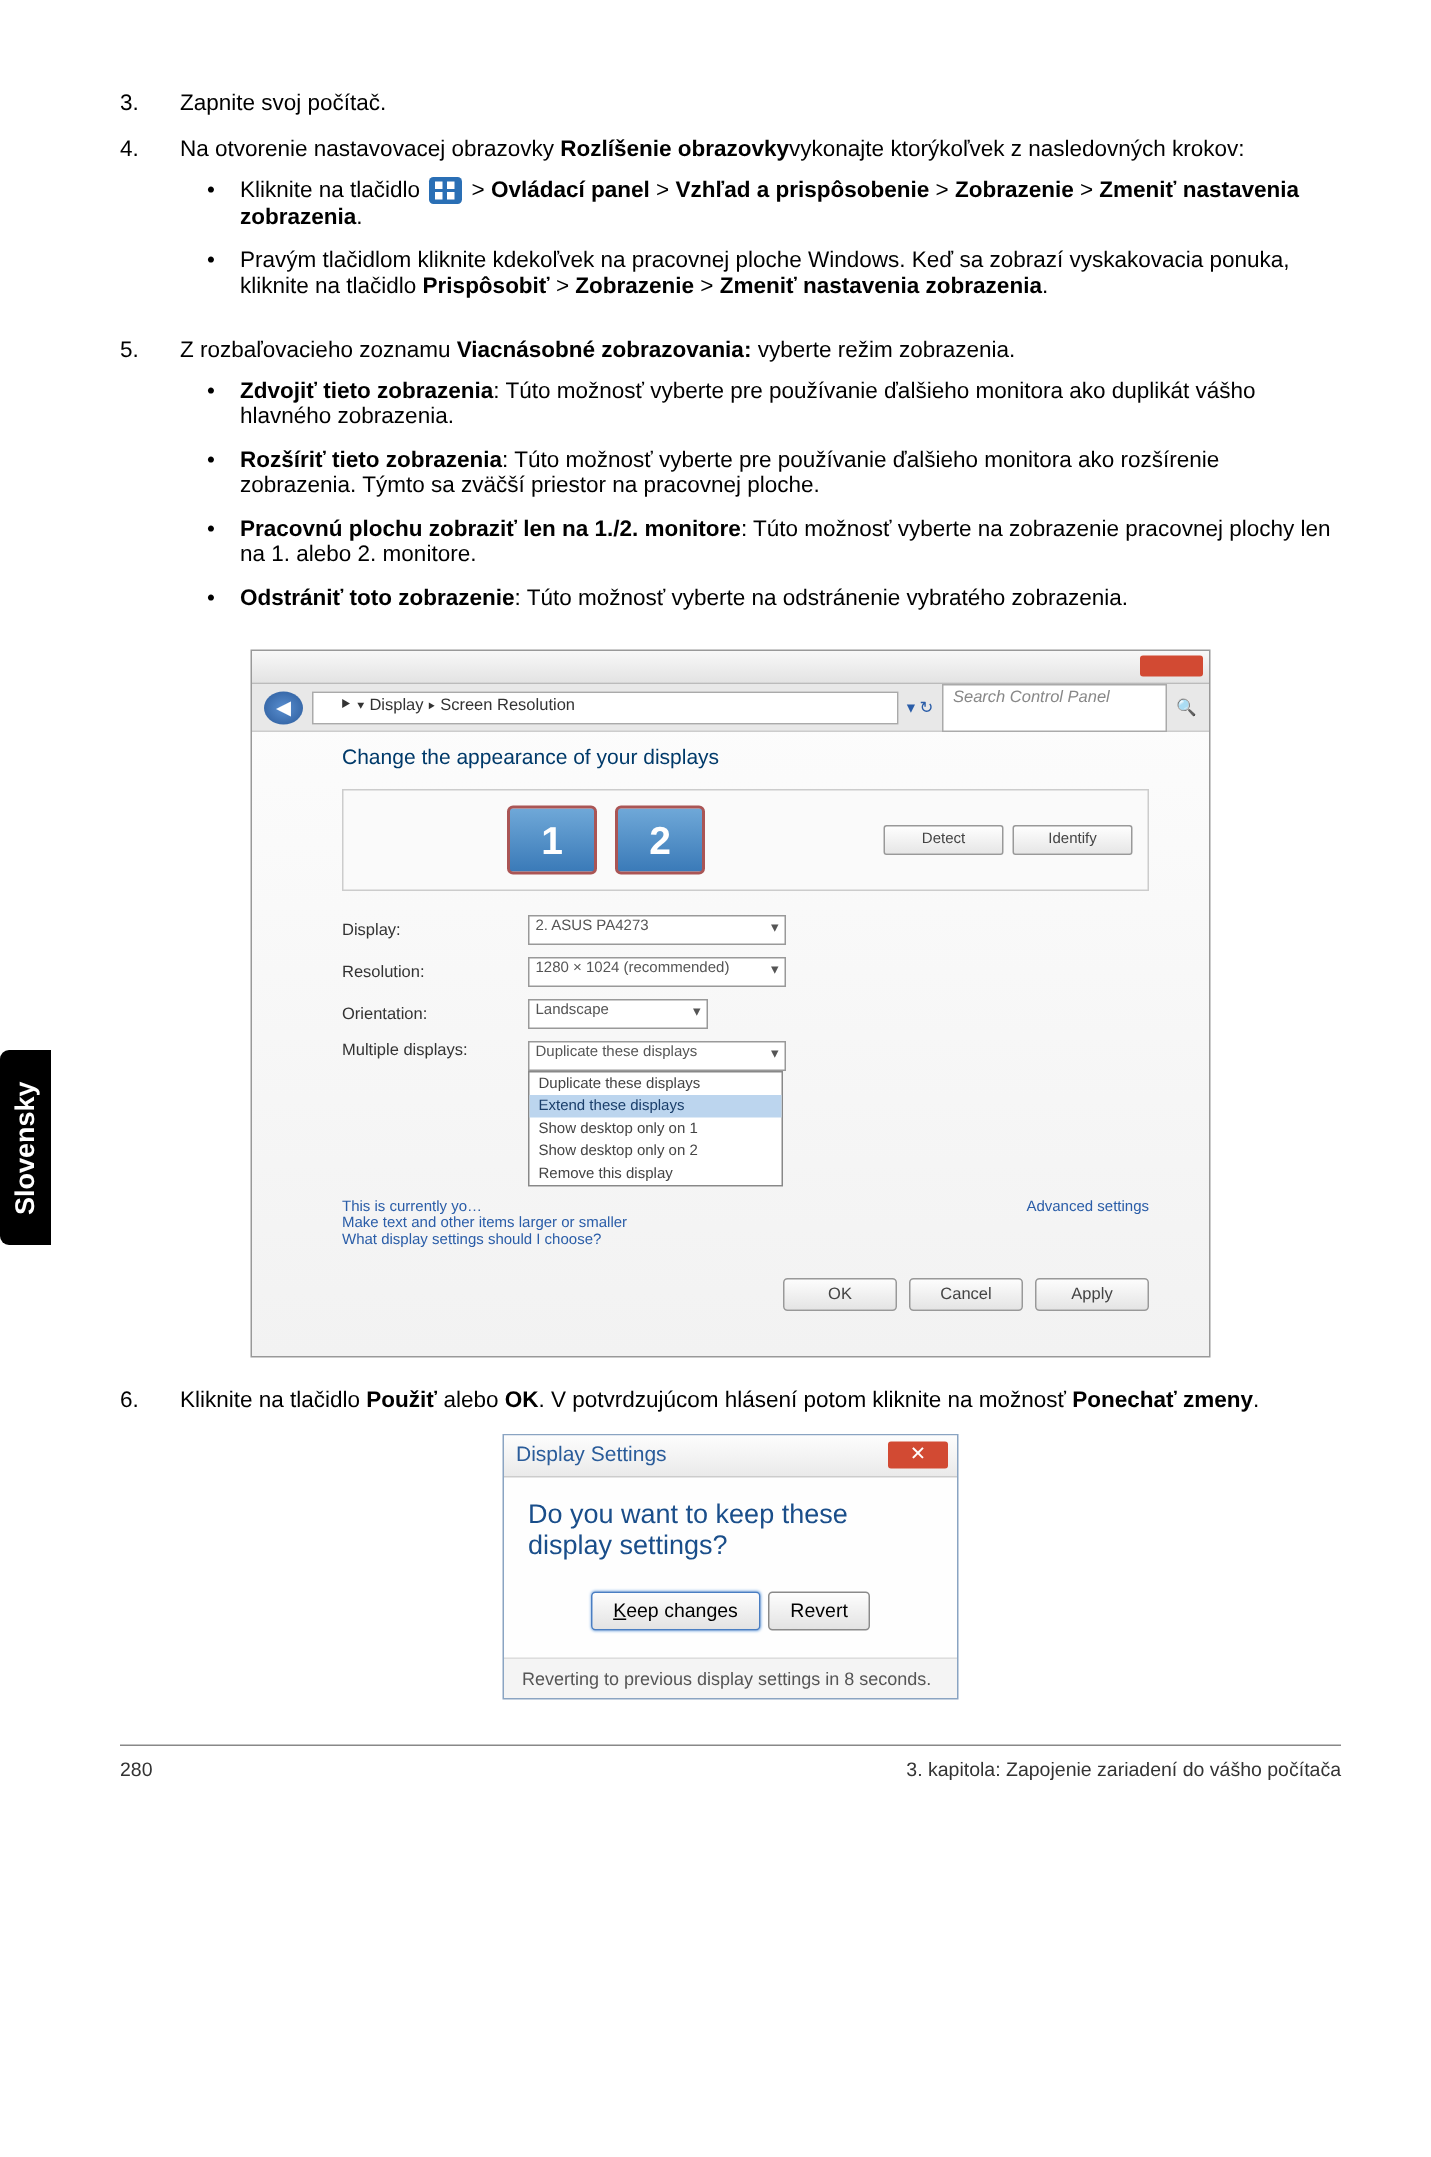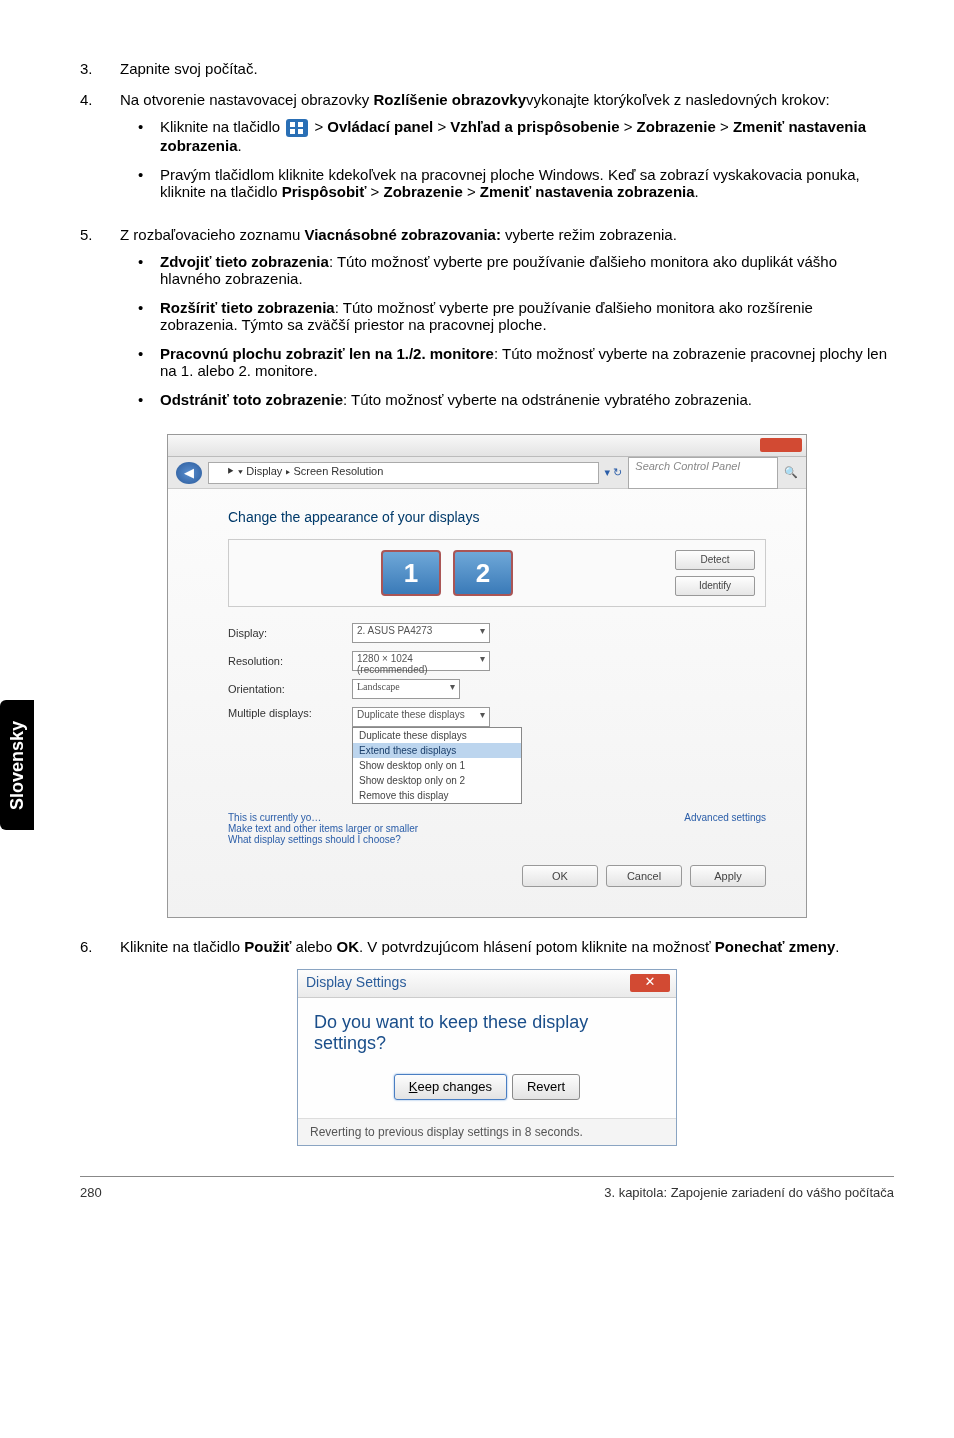--- a/index.html
+++ b/index.html
@@ -135,21 +135,21 @@
   .search-box {
     width: 150px; height: 32px;
     background: #fff;
     border: 1px solid #aaa;
     padding: 2px 6px;
     font-size: 11px;
     color: #888;
     font-style: italic;
   }
   .ss1-body {
-    padding: 20px 40px 30px 60px;
+    padding: 8px 40px 30px 60px;
   }
   .ss1-heading {
     color: #003a6a;
     font-size: 14px;
     margin-bottom: 14px;
   }
   .monitor-row {
     display: flex;
     align-items: center;
     gap: 20px;
@@ -169,21 +169,21 @@
     background: linear-gradient(#6fa8d8,#3a7ab8);
     border: 2px solid #a55;
     border-radius: 4px;
     color: #fff;
     font-size: 26px;
     font-weight: bold;
     display: flex;
     align-items: center;
     justify-content: center;
   }
-  .mon-btns { display: flex; flex-direction: column; gap: 6px; justify-content: center; }
+  .mon-btns { display: flex; flex-direction: row; gap: 6px; justify-content: center; }
   .btn-small {
     width: 80px;
     height: 20px;
     background: linear-gradient(#fefefe,#e6e6e6);
     border: 1px solid #999;
     border-radius: 2px;
     font-size: 10px;
     text-align: center;
     line-height: 18px;
   }
@@ -194,21 +194,21 @@
     margin-bottom: 8px;
   }
   .form-row .lbl { width: 110px; color: #333; }
   .combo {
     height: 20px;
     background: #fff;
     border: 1px solid #999;
     padding: 1px 4px;
     font-size: 10px;
     position: relative;
-    width: 138px;
+    width: 172px;
     color: #555;
   }
   .combo::after {
     content: "▾";
     position: absolute;
     right: 4px; top: 1px;
     color: #555;
   }
   .dropdown-menu {
     border: 1px solid #888;
@@ -234,21 +234,21 @@
   .win-btn {
     width: 76px; height: 22px;
     background: linear-gradient(#fdfdfd,#e4e4e4);
     border: 1px solid #999;
     border-radius: 3px;
     font-size: 11px;
     text-align: center;
     line-height: 20px;
   }
   .screenshot2 {
-    width: 380px;
+    width: 304px;
     margin: 10px auto 30px auto;
     border: 1px solid #8aa4c2;
     background: #fefefe;
     font-size: 13px;
   }
   .ss2-title {
     background: linear-gradient(#fdfdfd,#eaeaea);
     border-bottom: 1px solid #ccc;
     height: 28px;
     padding: 4px 8px;
@@ -396,21 +396,21 @@
     <div class="form-row">
           <div class="lbl">Display:</div>
           <div class="combo">2. ASUS PA4273</div>
         </div>
     <div class="form-row">
           <div class="lbl">Resolution:</div>
           <div class="combo">1280 × 1024 (recommended)</div>
         </div>
     <div class="form-row">
           <div class="lbl">Orientation:</div>
-          <div class="combo" style="width:108px;font-family:Liberation Serif, serif;">Landscape</div>
+          <div class="combo" style="width:120px;">Landscape</div>
         </div>
     <div class="form-row" style="align-items:flex-start;">
       <div class="lbl">Multiple displays:</div>
       <div>
         <div class="combo">Duplicate these displays</div>
         <div class="dropdown-menu">
           <div>Duplicate these displays</div>
           <div class="hl">Extend these displays</div>
           <div>Show desktop only on 1</div>
           <div>Show desktop only on 2</div>

